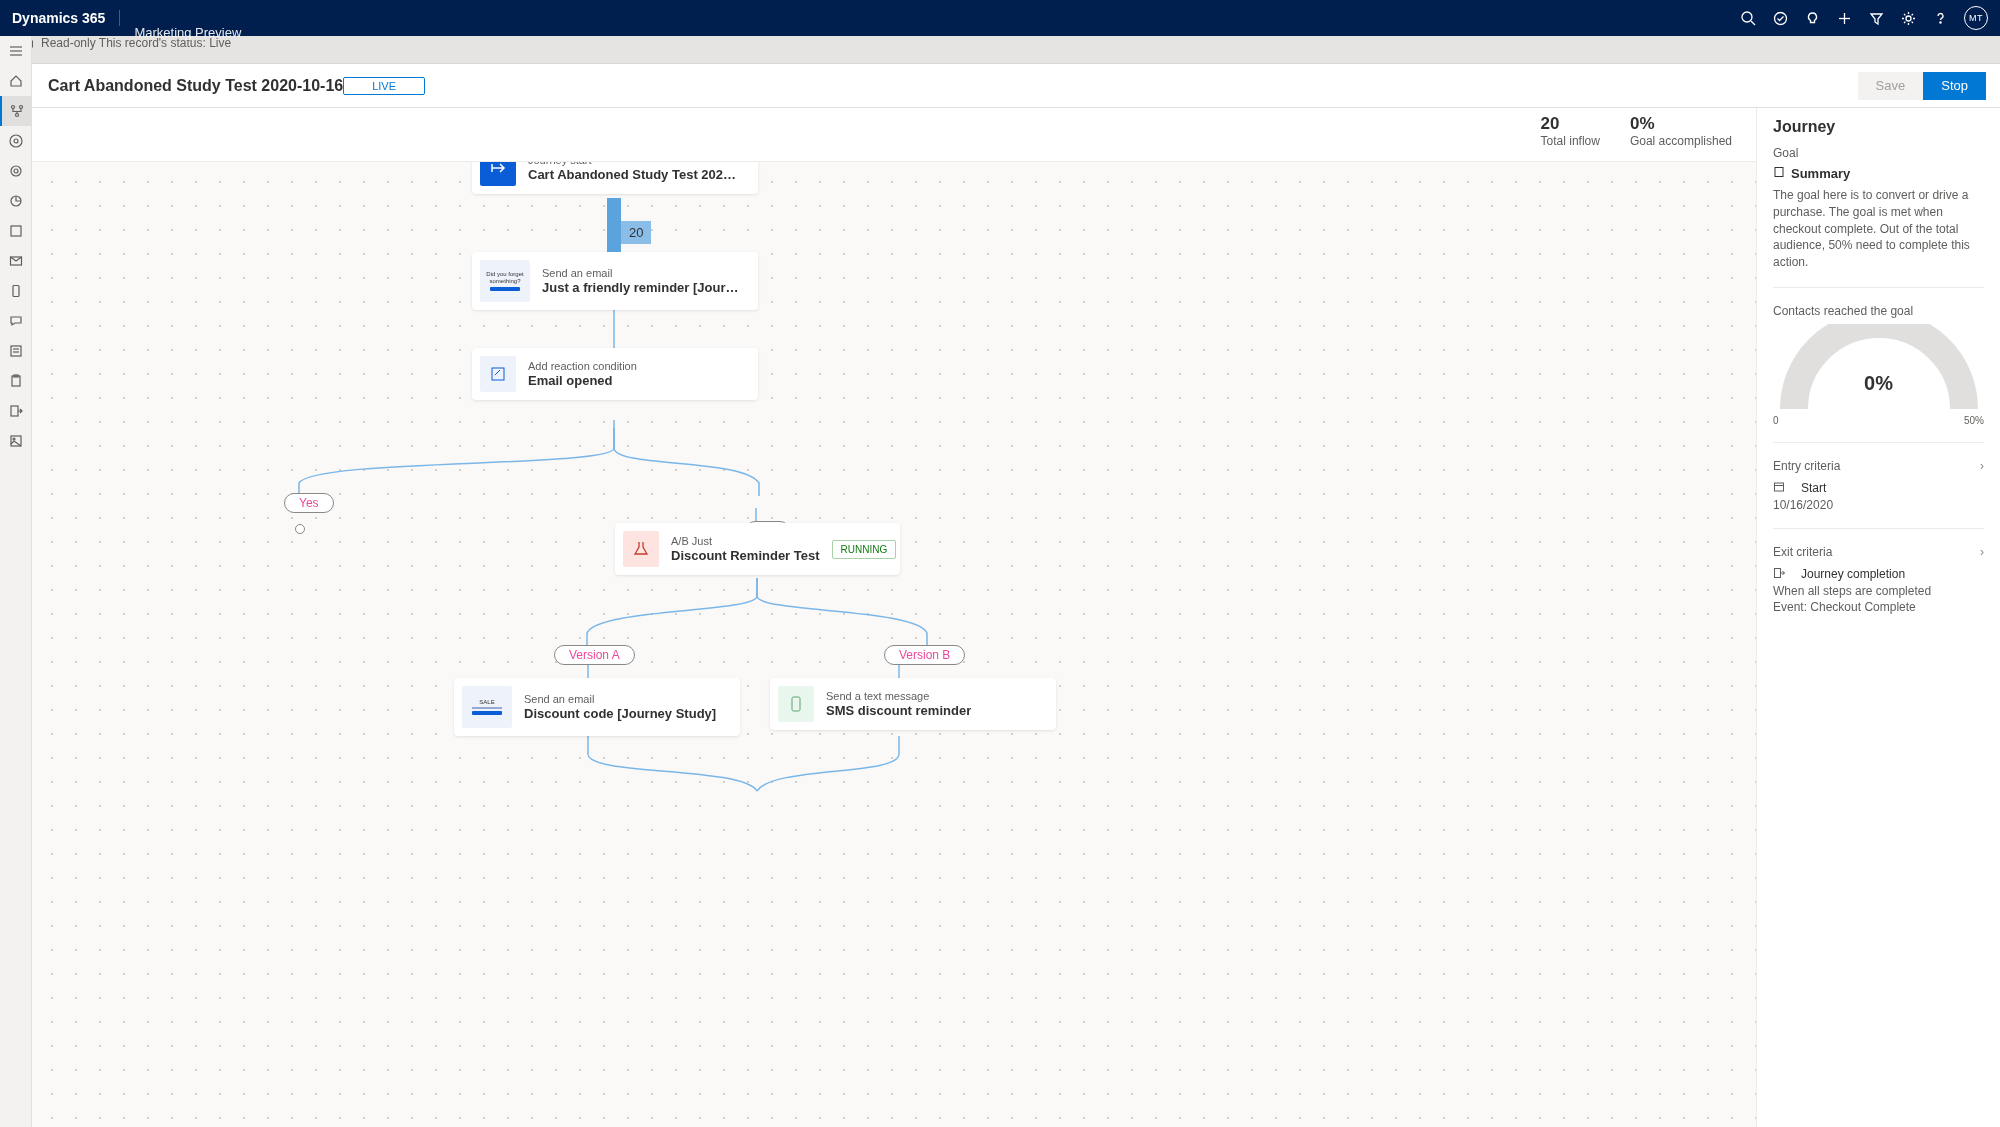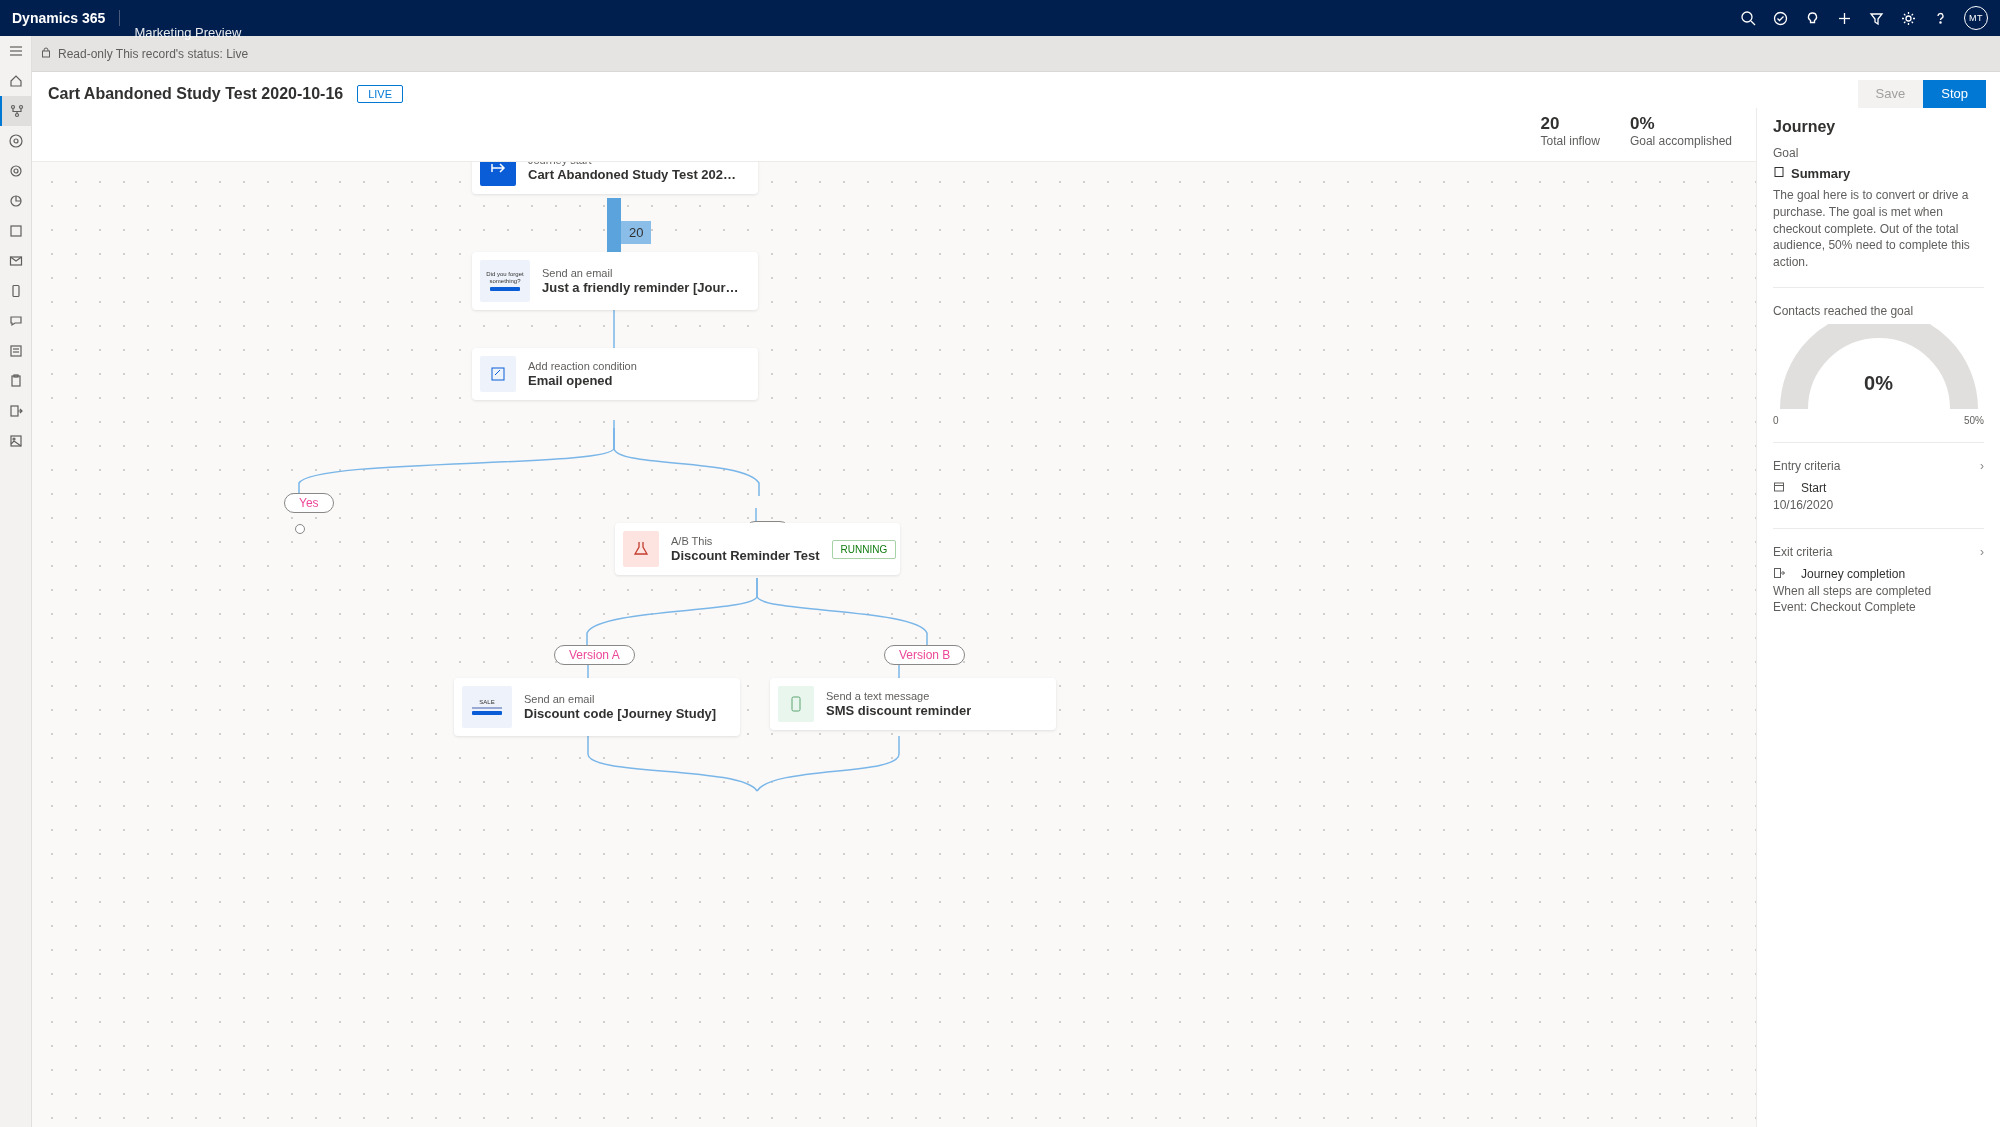--- a/index.html
+++ b/index.html
@@ -8,27 +8,27 @@
 
 .topbar { height: 36px; background: #001e4e; color: #fff; display: flex; align-items: center; padding: 0 12px; font-size: 13px; }
 .topbar .brand { font-weight: 600; padding-right: 14px; border-right: 1px solid #4a5a7a; margin-right: 14px; font-size: 14px;}
 .topbar .mod { font-size: 13px; opacity: .9; margin-top: 28px;}
 .topbar .spacer { flex: 1; }
 .topbar .ticon { width: 32px; height: 36px; display:flex; align-items:center; justify-content:center; cursor:pointer; }
 .topbar svg { stroke:#fff; fill:none; stroke-width:1.3; }
 .avatar-circle { width:24px; height:24px; border-radius:50%; border:1px solid #fff; display:flex; align-items:center; justify-content:center; font-size:9px; letter-spacing:.5px; margin-left:8px;}
 
 
-.ribbon { height: 36px; background: #e5e4e3; border-bottom: 1px solid #d9d8d7; display:flex; align-items:center; font-size:12px; color:#605e5c; padding-left:40px;}
+.ribbon { height: 28px; background: #e5e4e3; border-bottom: 1px solid #d9d8d7; display:flex; align-items:flex-start; font-size:12px; color:#605e5c; padding-left:23px;}
 .ribbon .lock { margin-right:6px; }
 
 
 .pagehead { height: 44px; background:#fff; border-bottom:1px solid #e1dfdd; display:flex; align-items:center; padding: 0 14px 0 48px;}
 .pagehead h1 { font-size:16px; font-weight:600; color:#323130; }
-.pagehead .live { margin-left:14px; border:1px solid #0078d4; color:#0078d4; font-size:11px; padding:2px 10px; border-radius:2px; }
+.pagehead .live { border:1px solid #0078d4; color:#0078d4; font-size:11px; padding:2px 28px; border-radius:2px; }
 .pagehead .spacer { flex:1; }
 .pagehead .btn { height:28px; padding:0 18px; border-radius:0; font-size:13px; display:flex; align-items:center; margin-left:0; cursor:pointer;}
 .btn-disabled { background:#f3f2f1; color:#a19f9d; }
 .btn-primary { background:#0078d4; color:#fff; }
 
 
 .leftrail { position:absolute; top:36px; left:0; bottom:0; width:32px; background:#f3f2f1; border-right:1px solid #e1dfdd; display:flex; flex-direction:column; align-items:center;}
 .leftrail .ri { width:32px; height:30px; display:flex; align-items:center; justify-content:center; cursor:pointer; color:#605e5c;}
 .leftrail .ri.active { background:#e1dfdd; border-left:2px solid #0078d4;}
 .leftrail svg { stroke:#605e5c; fill:none; stroke-width:1.2;}
@@ -328,21 +328,21 @@
       </div>
     </div>
 
     <div class="card" style="left:583px; top:415px; width:285px;">
       <div class="icn" style="background:#fde4e0;">
         <svg width="18" height="18">
             <path d="M7 2 v5 l-4 7 h12 l-4 -7 v-5" stroke="#c33d2e" fill="none" stroke-width="1.3"></path>
           </svg>
       </div>
       <div class="txt" style="flex:1;">
-        <div class="sub">A/B This</div>
+        <div class="sub">A/B Just</div>
         <div class="ttl">Discount Reminder Test</div>
       </div>
       <span class="running">RUNNING</span>
     </div>
 
     <div class="card" style="left:422px; top:570px; width:286px;">
       <div class="thumb">
         <div class="thumb-inner">
             <div class="thumb-txt">SALE</div>
             <div style="width:30px;height:2px;background:#9aa8d4;"></div>

